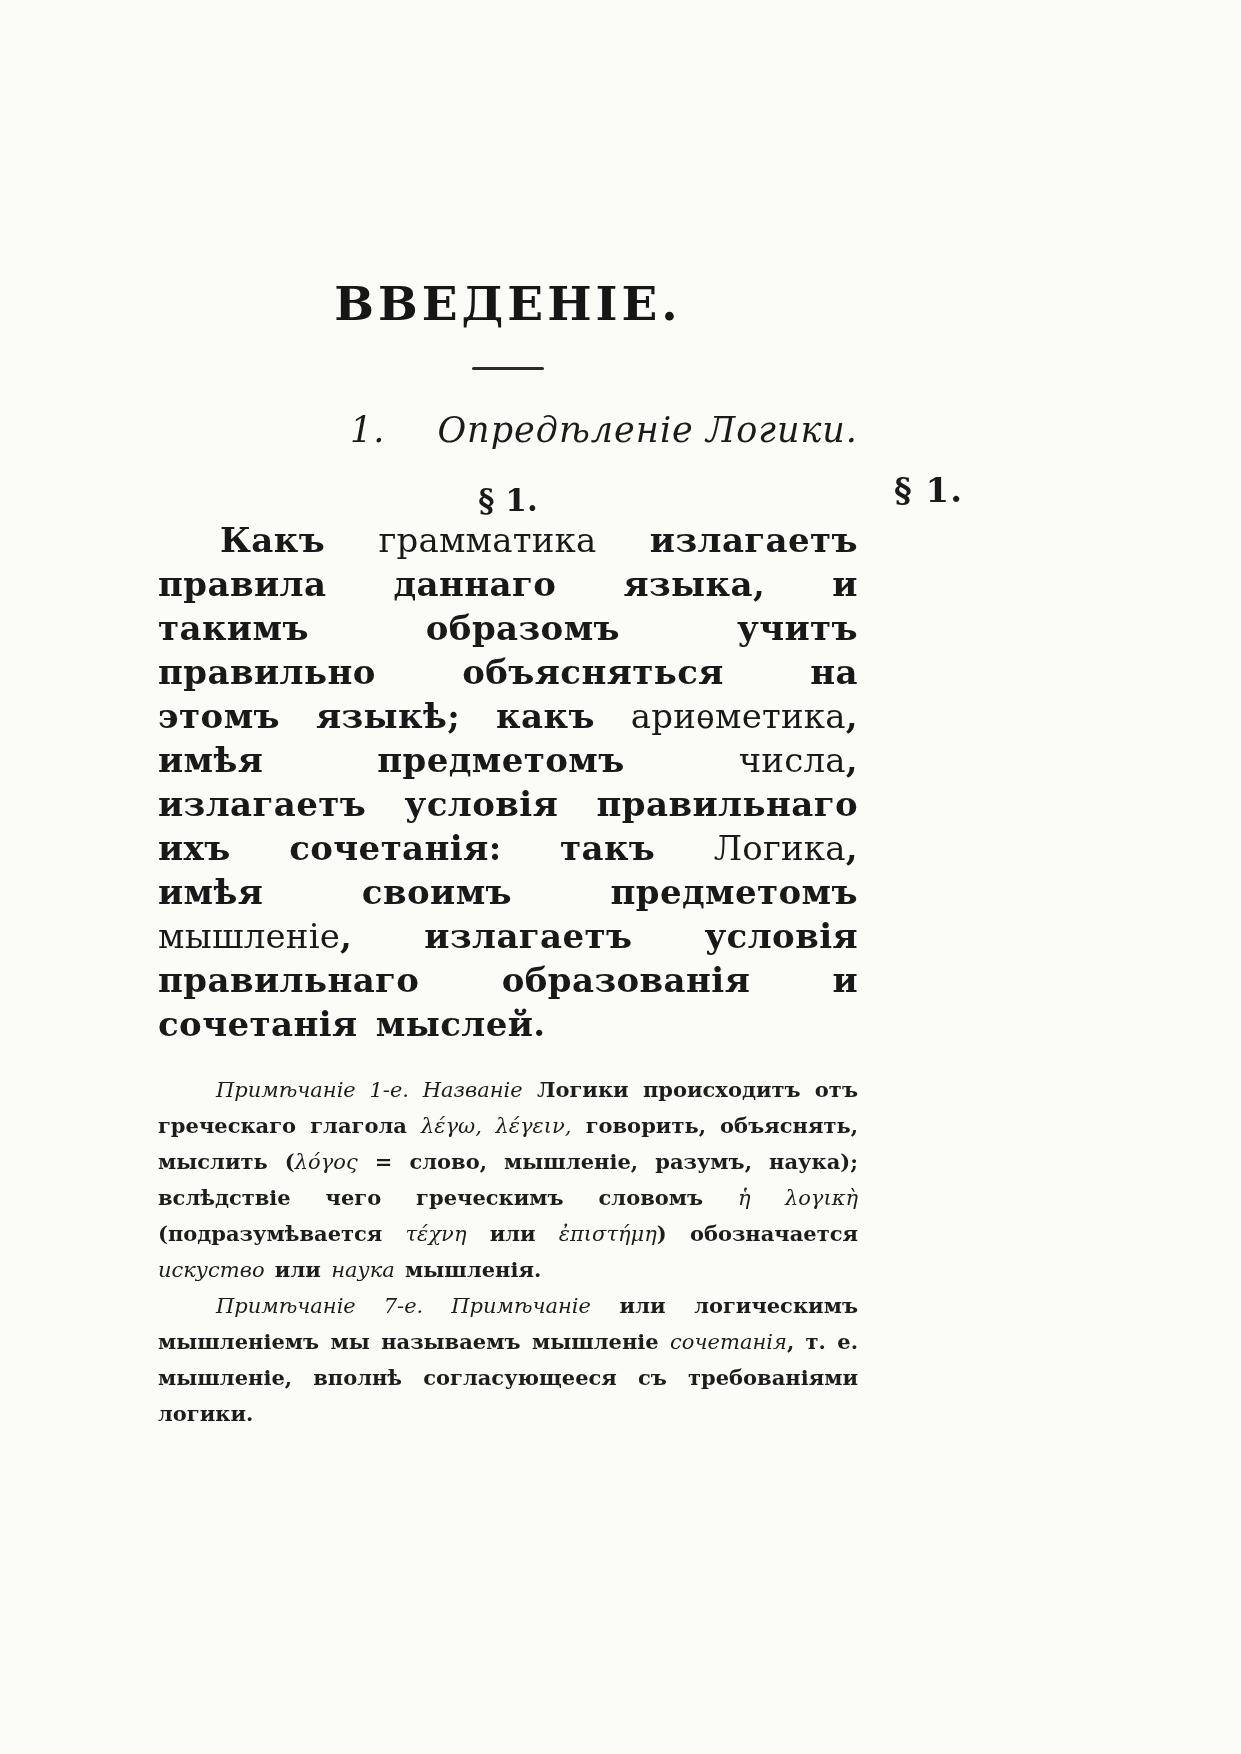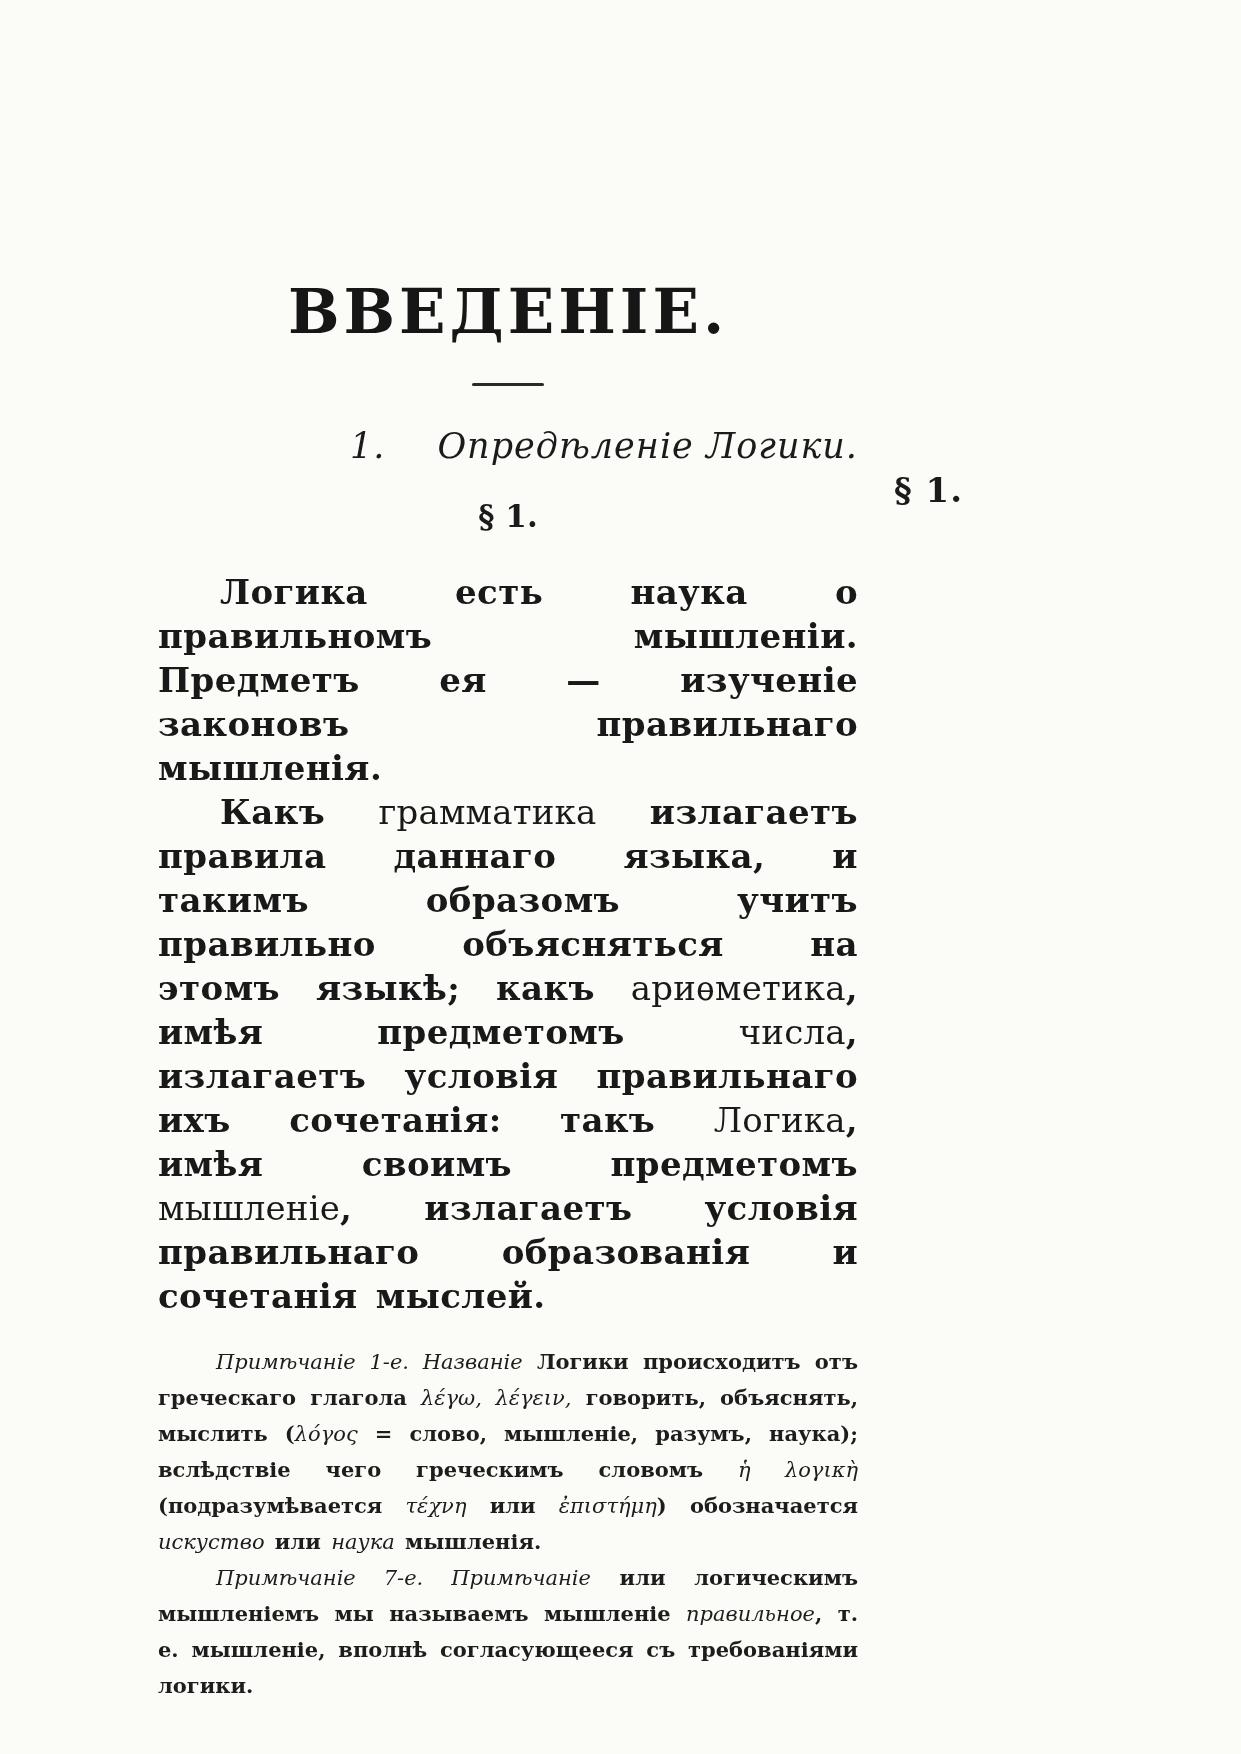--- a/index.html
+++ b/index.html
@@ -15,21 +15,21 @@
   }
   .content {
     position: absolute;
     left: 158px;
     top: 276px;
     width: 700px;
   }
   .title {
     margin: 0;
     text-align: center;
-    font-size: 61px;
+    font-size: 47px;
     font-weight: bold;
     letter-spacing: 4px;
     color: #161616;
   }
   .divider {
     width: 72px;
     height: 3px;
     background: #2b2b2b;
     margin: 36px auto 0 auto;
     border-radius: 2px;
@@ -100,30 +100,27 @@
     <h1 class="title">ВВЕДЕНІЕ.</h1>
 
     <div class="divider"></div>
 
     <h2 class="section-heading">
       <span class="num">1.</span><span class="heading-gap"></span><span class="it">Опредѣленіе Логики.</span>
     </h2>
 
     <div class="para-mark">§ 1.</div>
 
-    <p class="body-para first">
-      <span>Логика есть наука о правильномъ мышленіи. Предметъ ея — изученіе законовъ правильнаго мышленія.</span>
-    </p>
 
     <p class="body-para">
       <span>Какъ </span><span class="it">грамматика</span><span> излагаетъ правила даннаго языка, и такимъ образомъ учитъ правильно объясняться на этомъ языкѣ; какъ </span><span class="it">ариѳметика</span><span>, имѣя предметомъ </span><span class="it">числа</span><span>, излагаетъ условія правильнаго ихъ сочетанія: такъ </span><span class="it">Логика</span><span>, имѣя своимъ предметомъ </span><span class="it">мышленіе</span><span>, излагаетъ условія правильнаго образованія и сочетанія мыслей.</span>
     </p>
 
     <p class="note first">
       <span class="it">Примѣчаніе 1-е.  </span><span class="it">Названіе</span><span> Логики происходитъ отъ греческаго глагола </span><span class="gk">λέγω, λέγειν,</span><span> говорить, объяснять, мыслить (</span><span class="gk">λόγος</span><span> = слово, мышленіе, разумъ, наука); вслѣдствіе чего греческимъ словомъ </span><span class="gk">ἡ λογικὴ</span><span> (подразумѣвается </span><span class="gk">τέχνη</span><span> или </span><span class="gk">ἐπιστήμη</span><span>) обозначается </span><span class="it">искуство</span><span> или </span><span class="it">наука</span><span> мышленія.</span>
     </p>
 
     <p class="note">
-      <span class="it">Примѣчаніе 7-е.  </span><span class="it">Примѣчаніе</span><span> или логическимъ мышленіемъ мы называемъ мышленіе </span><span class="it">правильное</span><span>, т. е. мышленіе, вполнѣ согласующееся съ требованіями логики.</span>
+      <span class="it">Примѣчаніе 7-е.  </span><span class="it">Примѣчаніе</span><span> или логическимъ мышленіемъ мы называемъ мышленіе </span><span class="it">сочетанія</span><span>, т. е. мышленіе, вполнѣ согласующееся съ требованіями логики.</span>
     </p>
 
   </div>
 </div>
 
 </body></html>

